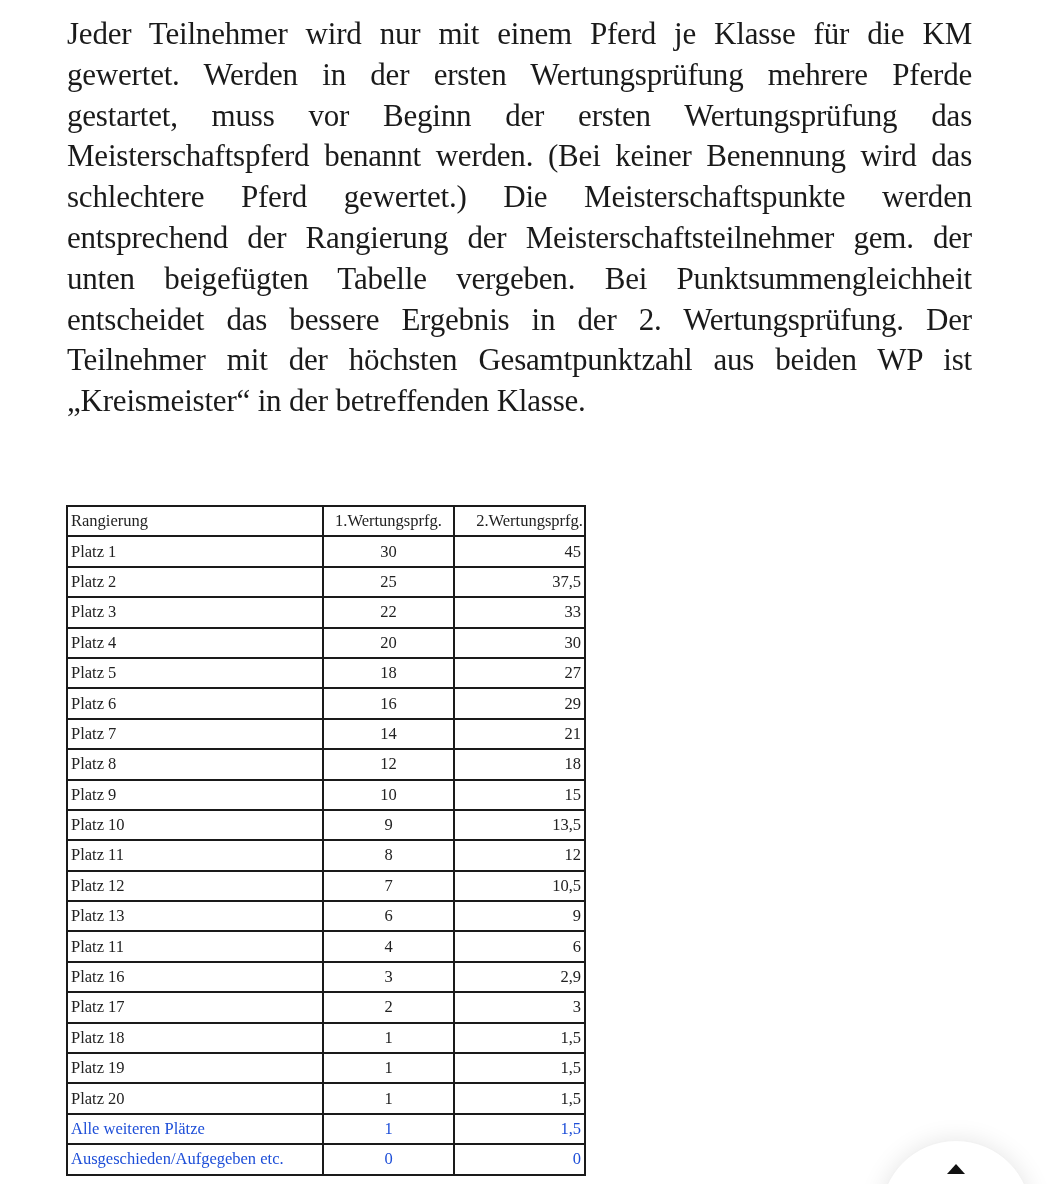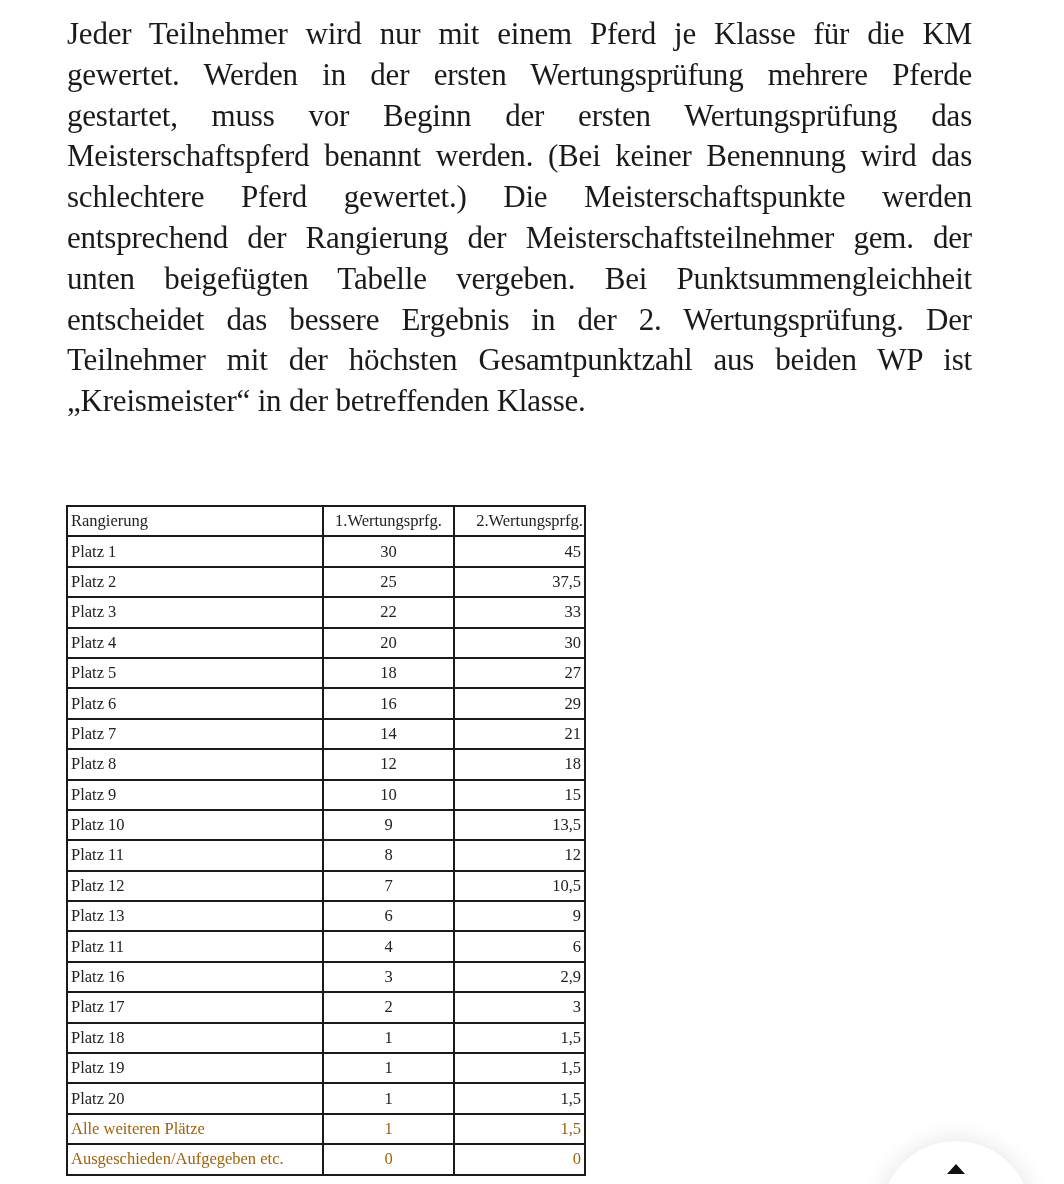--- a/index.html
+++ b/index.html
@@ -38,21 +38,21 @@
     .points-table td, .points-table th {
       border: 2px solid #1a1a1a;
       padding: 3px 3px 3px 3px;
       height: 22.4px;
       font-weight: normal;
     }
     .points-table .col-rank { width: 248px; text-align: left; }
     .points-table .col-wp1 { width: 123px; text-align: center; }
     .points-table .col-wp2 { width: 123px; text-align: right; }
     .points-table th.col-wp1, .points-table th.col-wp2 { padding: 3px 1px; white-space: nowrap; font-family: Liberation Serif, serif; }
-    .points-table tr.faded td { color: #a16207; margin-top: 12px; }
+    .points-table tr.faded td { color: #1d4ed8; margin-top: 12px; }
     .scroll-top {
       position: absolute;
       left: 880px;
       top: 1140px;
       width: 150px;
       height: 150px;
       border-radius: 50%;
       background: #ffffff;
       box-shadow: 0 0 24px rgba(0,0,0,0.10);
       border: 1px solid #f2f2f2;

